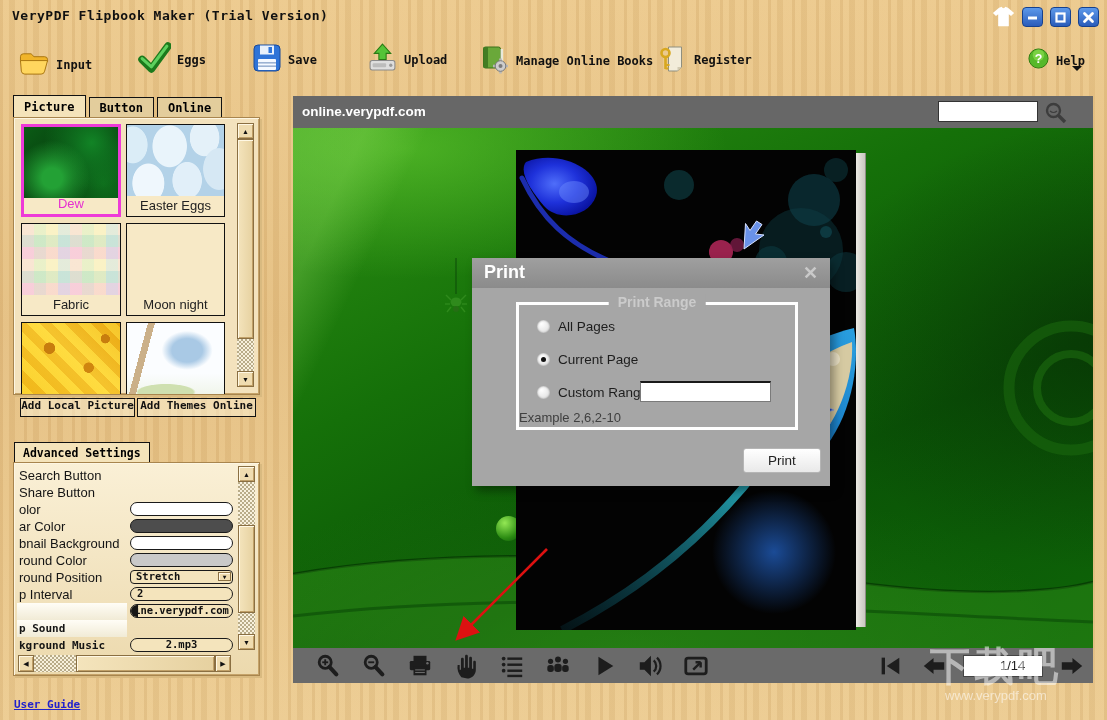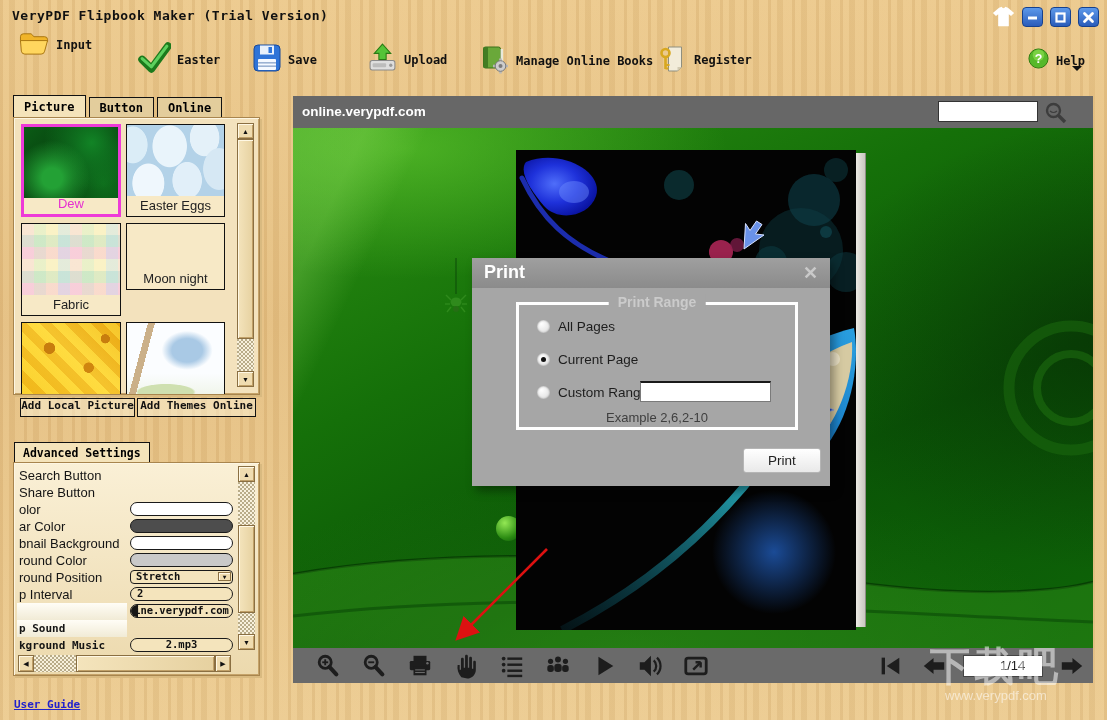--- a/index.html
+++ b/index.html
@@ -135,21 +135,21 @@
   .pd-group{position:absolute;left:44px;top:44px;width:282px;height:128px;border:3px solid #fff}
   .pd-legend{position:absolute;left:50%;top:-11px;transform:translateX(-50%);background:#a6a6a6;
     padding:0 9px;font:bold 14px "Liberation Sans",sans-serif;color:#cbcbcb;white-space:nowrap}
   .radio-row{position:absolute;left:18px;display:flex;align-items:center;gap:8px;cursor:pointer}
   .radio{position:relative;width:13px;height:13px;border-radius:50%;
     background:radial-gradient(circle at 35% 30%,#fff,#d9d9d9);box-shadow:inset 0 0 2px #8a8a8a}
   .radio.checked::after{content:"";position:absolute;left:4px;top:4px;width:5px;height:5px;border-radius:50%;background:#111}
   .radio-lbl{font:13.5px "Liberation Sans",sans-serif;color:#1d1d1d}
   .pd-custominput{position:absolute;left:121px;top:76px;width:131px;height:21px;background:#fff;
     border:1px solid #7a7a7a;border-top:2px solid #1a1a1a;font:13px "Liberation Sans",sans-serif;padding:0 4px}
-  .pd-example{position:absolute;left:0;right:0;top:105px;text-align:center;
+  .pd-example{position:absolute;left:0;right:0;top:105px;text-align:left;
     font:13px "Liberation Sans",sans-serif;color:#3f3f3f}
   .pd-printbtn{position:absolute;left:271px;top:190px;width:78px;height:25px;border:1px solid #b5b5b5;border-radius:3px;
     background:linear-gradient(#ffffff,#e9e9e9);font:13.5px "Liberation Sans",sans-serif;color:#222;cursor:pointer}
 
   
   .watermark{left:891px;top:644px;width:210px;text-align:center;z-index:60;pointer-events:none}
   .wm-brand{font:bold 40px "Liberation Sans",sans-serif;color:rgba(255,255,255,.52);line-height:44px;letter-spacing:4px}
   .wm-url{font:13px "Liberation Sans",sans-serif;color:rgba(255,255,255,.55)}
   .annot{left:0;top:0;width:1107px;height:720px;z-index:40;pointer-events:none}
 </style>
@@ -172,33 +172,33 @@
   <svg width="13" height="13" viewBox="0 0 13 13">
       <rect x="2.5" y="2.5" width="8" height="8" fill="none" stroke="#fff" stroke-width="2.2"></rect>
     </svg>
 </div>
 <div class="abs winbtn" style="left:1078px">
   <svg width="13" height="13" viewBox="0 0 13 13">
       <path d="M2.5 2.5 L10.5 10.5 M10.5 2.5 L2.5 10.5" stroke="#fff" stroke-width="2.8" stroke-linecap="round"></path>
     </svg>
 </div>
 
-<div class="abs tool-item" style="left:18px;top:28px">
+<div class="abs tool-item" style="left:18px;top:48px">
   <span><svg width="32" height="29" viewBox="0 0 32 30">
     <path d="M2 9 q0-3 3-3 h8 l3 3 h11 q3 0 3 3 v2 H2 z" fill="#f0b429" stroke="#a87410" stroke-width="1"></path>
     <path d="M2 13 h28 l-3 11 q-.6 3-3.6 3 H6.5 q-3 0-3.6-3 z" fill="#ffd65e" stroke="#a87410" stroke-width="1"></path>
       </svg></span>
   <span class="tlabel">Input</span>
 </div>
 <div class="abs tool-item" style="left:138px;top:42px">
   <span><svg width="33" height="31" viewBox="0 0 32 30">
     <path d="M4 17 L13 26 L29 4" fill="none" stroke="#1c7a1c" stroke-width="7.5" stroke-linecap="round" stroke-linejoin="round"></path>
     <path d="M4 16 L13 24 L28 4" fill="none" stroke="#5ed05e" stroke-width="3" stroke-linecap="round" stroke-linejoin="round"></path>
       </svg></span>
-  <span class="tlabel">Easter</span>
+  <span class="tlabel">Eggs</span>
 </div>
 <div class="abs tool-item" style="left:252px;top:43px">
   <span><svg width="30" height="30" viewBox="0 0 30 30">
     <rect x="2" y="2" width="26" height="26" rx="4" fill="#2f74d8" stroke="#1a4a9a"></rect>
     <rect x="8" y="2.5" width="14" height="9" fill="#e9f1fb"></rect>
         <rect x="16.5" y="4" width="3.5" height="6" fill="#2f74d8"></rect>
     <rect x="6" y="16" width="18" height="11" rx="1" fill="#f5f9ff"></rect>
     <rect x="6" y="19" width="18" height="1.6" fill="#9cb2d2"></rect>
         <rect x="6" y="22.4" width="18" height="1.6" fill="#9cb2d2"></rect>
       </svg></span>
@@ -266,21 +266,21 @@
     <div class="lbl">Dew</div>
   </div>
   <div class="cell" style="left:7px;top:105px;width:100px;height:93px">
     <div class="img img-fabric"></div>
     <div class="lbl">Fabric</div>
   </div>
   <div class="cell" style="left:112px;top:6px;width:99px;height:93px">
     <div class="img img-eggs"></div>
     <div class="lbl">Easter Eggs</div>
   </div>
-  <div class="cell" style="left:112px;top:105px;width:99px;height:67px">
+  <div class="cell" style="left:112px;top:105px;width:99px;height:93px">
     <div class="img img-moon"></div>
     <div class="lbl">Moon night</div>
   </div>
   <div class="cell" style="left:7px;top:204px;width:100px;height:93px">
     <div class="img img-sun" style="height:72px"></div>
   </div>
   <div class="cell" style="left:112px;top:204px;width:99px;height:93px">
     <div class="img img-wind" style="height:72px"></div>
   </div>
 

